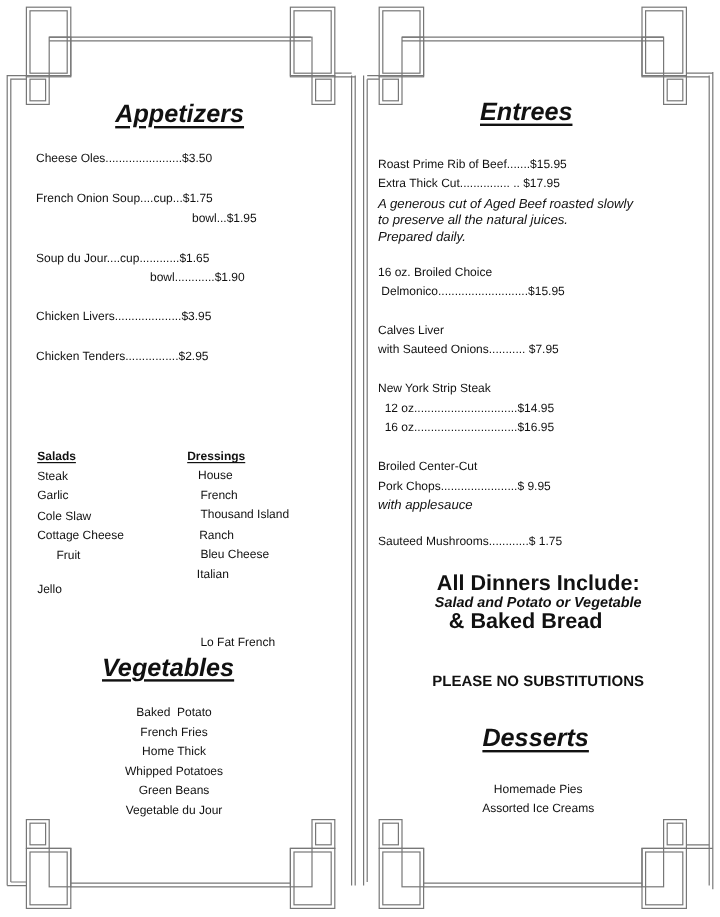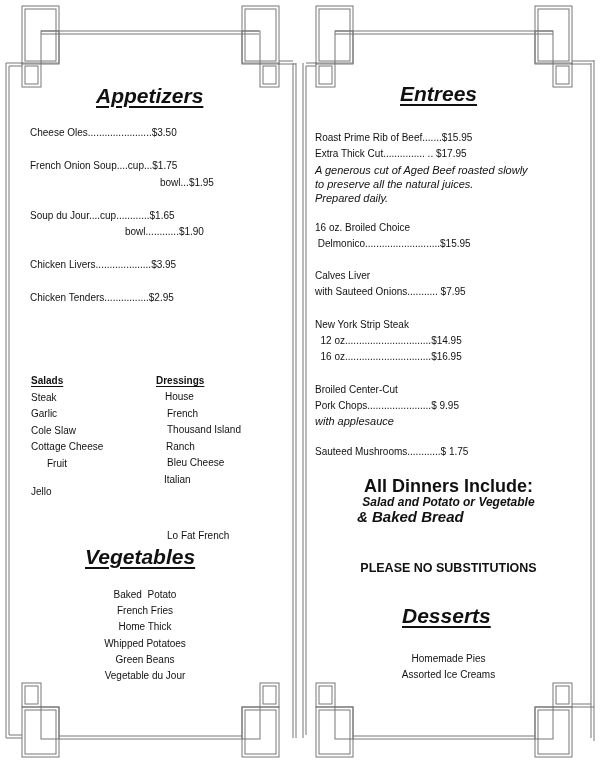--- a/index.html
+++ b/index.html
@@ -150,20 +150,20 @@
   <div class="abs" style="left:315px; top:349px;">  16 oz...............................$16.95</div>
 
   <div class="abs" style="left:315px; top:382px;">Broiled Center-Cut</div>
   <div class="abs" style="left:315px; top:398px;">Pork Chops.......................$ 9.95</div>
   <div class="abs italic-note" style="left:315px; top:414px;">with applesauce</div>
 
   <div class="abs" style="left:315px; top:444px;">Sauteed Mushrooms............$ 1.75</div>
 
   <div class="abs center bold" style="left:306px; width:285px; top:478px; font-size:18px;">All Dinners Include:</div>
   <div class="abs center bold" style="left:306px; width:285px; top:494px; font-size:12px; font-style:italic;">Salad and Potato or Vegetable</div>
-  <div class="abs bold" style="left:357px; top:509px; font-size:15px; font-style:italic;">&amp; Baked Bread</div>
+  <div class="abs bold" style="left:374px; top:509px; font-size:18px; ">&amp; Baked Bread</div>
 
   <div class="abs center bold" style="left:306px; width:285px; top:560px; font-size:12.5px;">PLEASE NO SUBSTITUTIONS</div>
 
   <div class="heading" style="left:402px; top:604px;">Desserts</div>
   <div class="abs center" style="left:306px; width:285px; top:651px;">Homemade Pies</div>
   <div class="abs center" style="left:306px; width:285px; top:667px;">Assorted Ice Creams</div>
 </div>
 
 </body></html>

